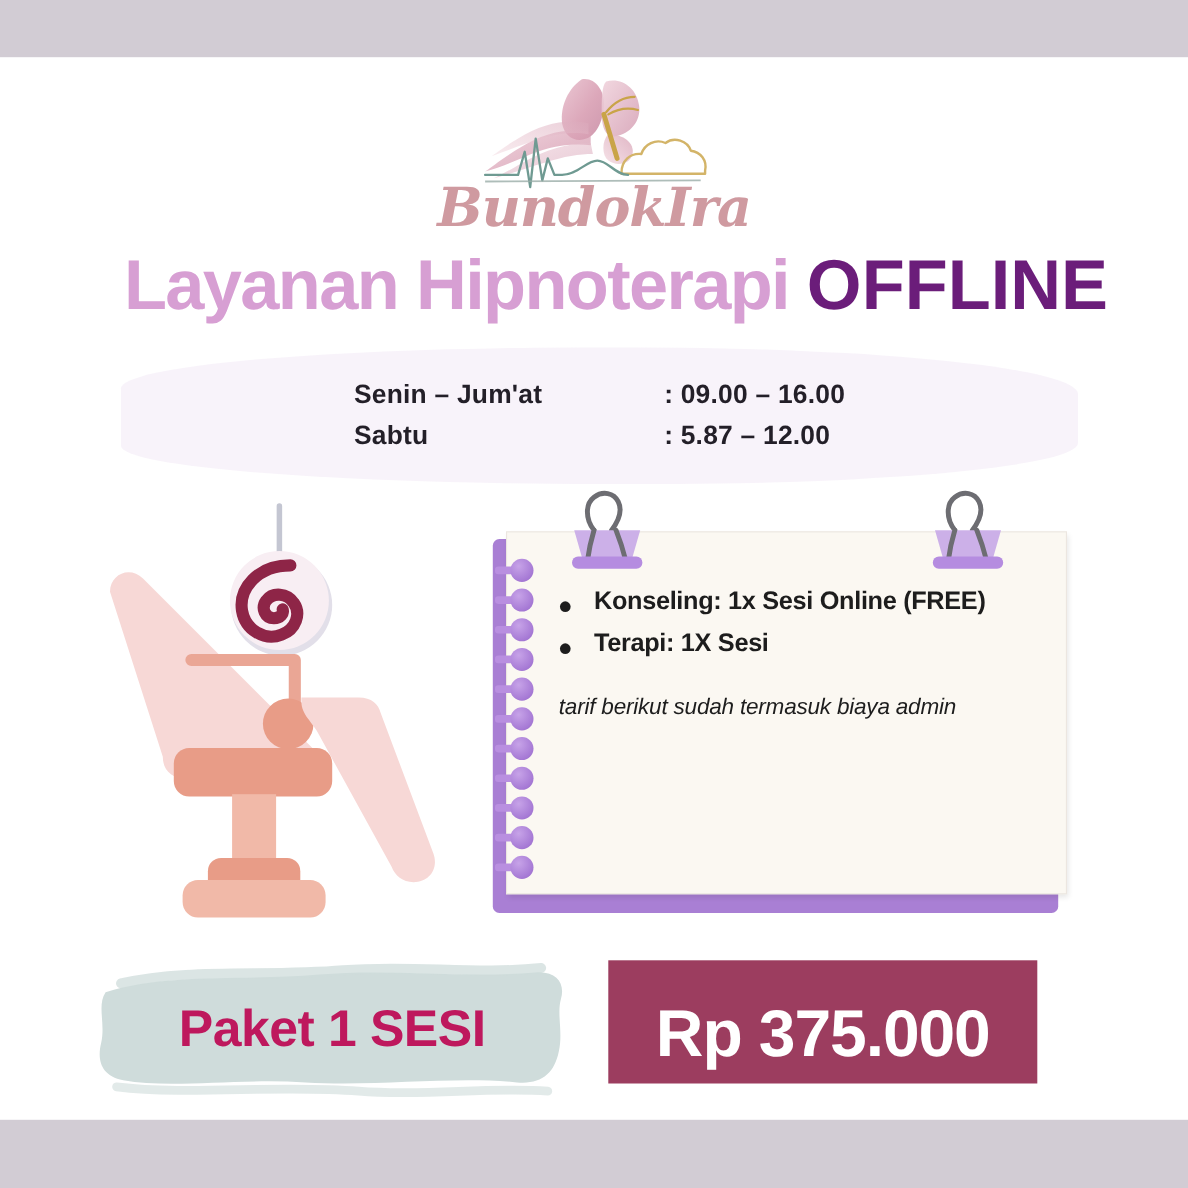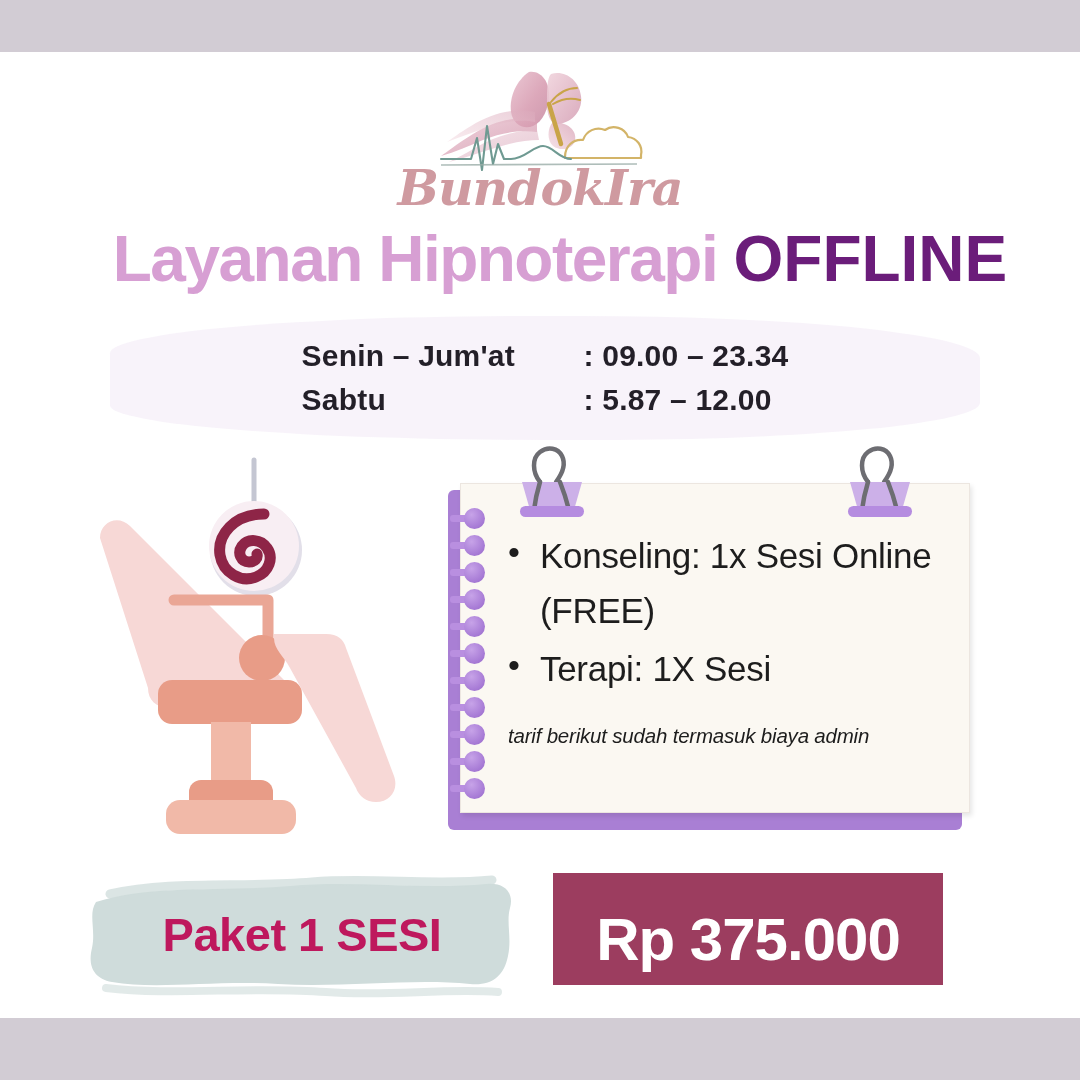--- a/index.html
+++ b/index.html
@@ -57,21 +57,21 @@
     background:#f7f1f9;
     border-radius:48% 46% 44% 50% / 30% 34% 30% 28%;
     opacity:.85;
   }
   #schedule-table {
     position:absolute; left:0; top:0; width:870px; height:124px;
     display:flex; align-items:center; justify-content:center;
   }
   #schedule-table table { border-collapse:collapse; }
   #schedule-table td {
-    font-size:30px; font-weight:700; color:#231f28;
+    font-size:24px; font-weight:700; color:#231f28;
     padding:5px 0; letter-spacing:.2px; white-space:nowrap;
   }
   #schedule-table td.day  { width:268px; }
   #schedule-table td.time { padding-left:14px; }
 
   
   #chair { position:absolute; left:78px; top:442px; width:370px; height:400px; }
 
   
   #notepad {
@@ -102,22 +102,22 @@
   .clip { position:absolute; width:84px; height:78px; }
   #clip-left  { left:62px;  top:-36px; }
   #clip-right { left:390px; top:-36px; }
 
   #pad-content {
     position:absolute; left:58px; top:50px; width:430px;
   }
   ul#pad-list { list-style:none; }
   ul#pad-list li {
     position:relative;
-    font-size:35px; line-height:1.58; color:#1d1d1d;
-    font-weight:400; letter-spacing:-.3px;
+    font-size:23px; line-height:1.58; color:#1d1d1d;
+    font-weight:700; letter-spacing:-.3px;
     padding-left:34px; margin-bottom:2px;
   }
   ul#pad-list li::before {
     content:"\2022"; position:absolute; left:2px; top:-2px;
     font-size:34px; color:#1d1d1d;
   }
   #pad-note {
     margin-top:28px; margin-left:2px;
     font-size:20.5px; font-style:italic; font-weight:500;
     color:#1d1d1d; letter-spacing:-.2px; white-space:nowrap;
@@ -192,21 +192,21 @@
 
   <div id="headline"><span class="lt">Layanan Hipnoterapi </span><span class="hv">OFFLINE</span></div>
 
   <div id="schedule-wrap">
     <div id="schedule-brush"></div>
     <div id="schedule-table">
       <table>
         <tbody>
           <tr>
             <td class="day">Senin – Jum'at</td>
-            <td class="time">: 09.00 – 23.34</td>
+            <td class="time">: 09.00 – 16.00</td>
           </tr>
           <tr>
             <td class="day">Sabtu</td>
             <td class="time">: 5.87 – 12.00</td>
           </tr>
         </tbody>
       </table>
     </div>
   </div>
 

